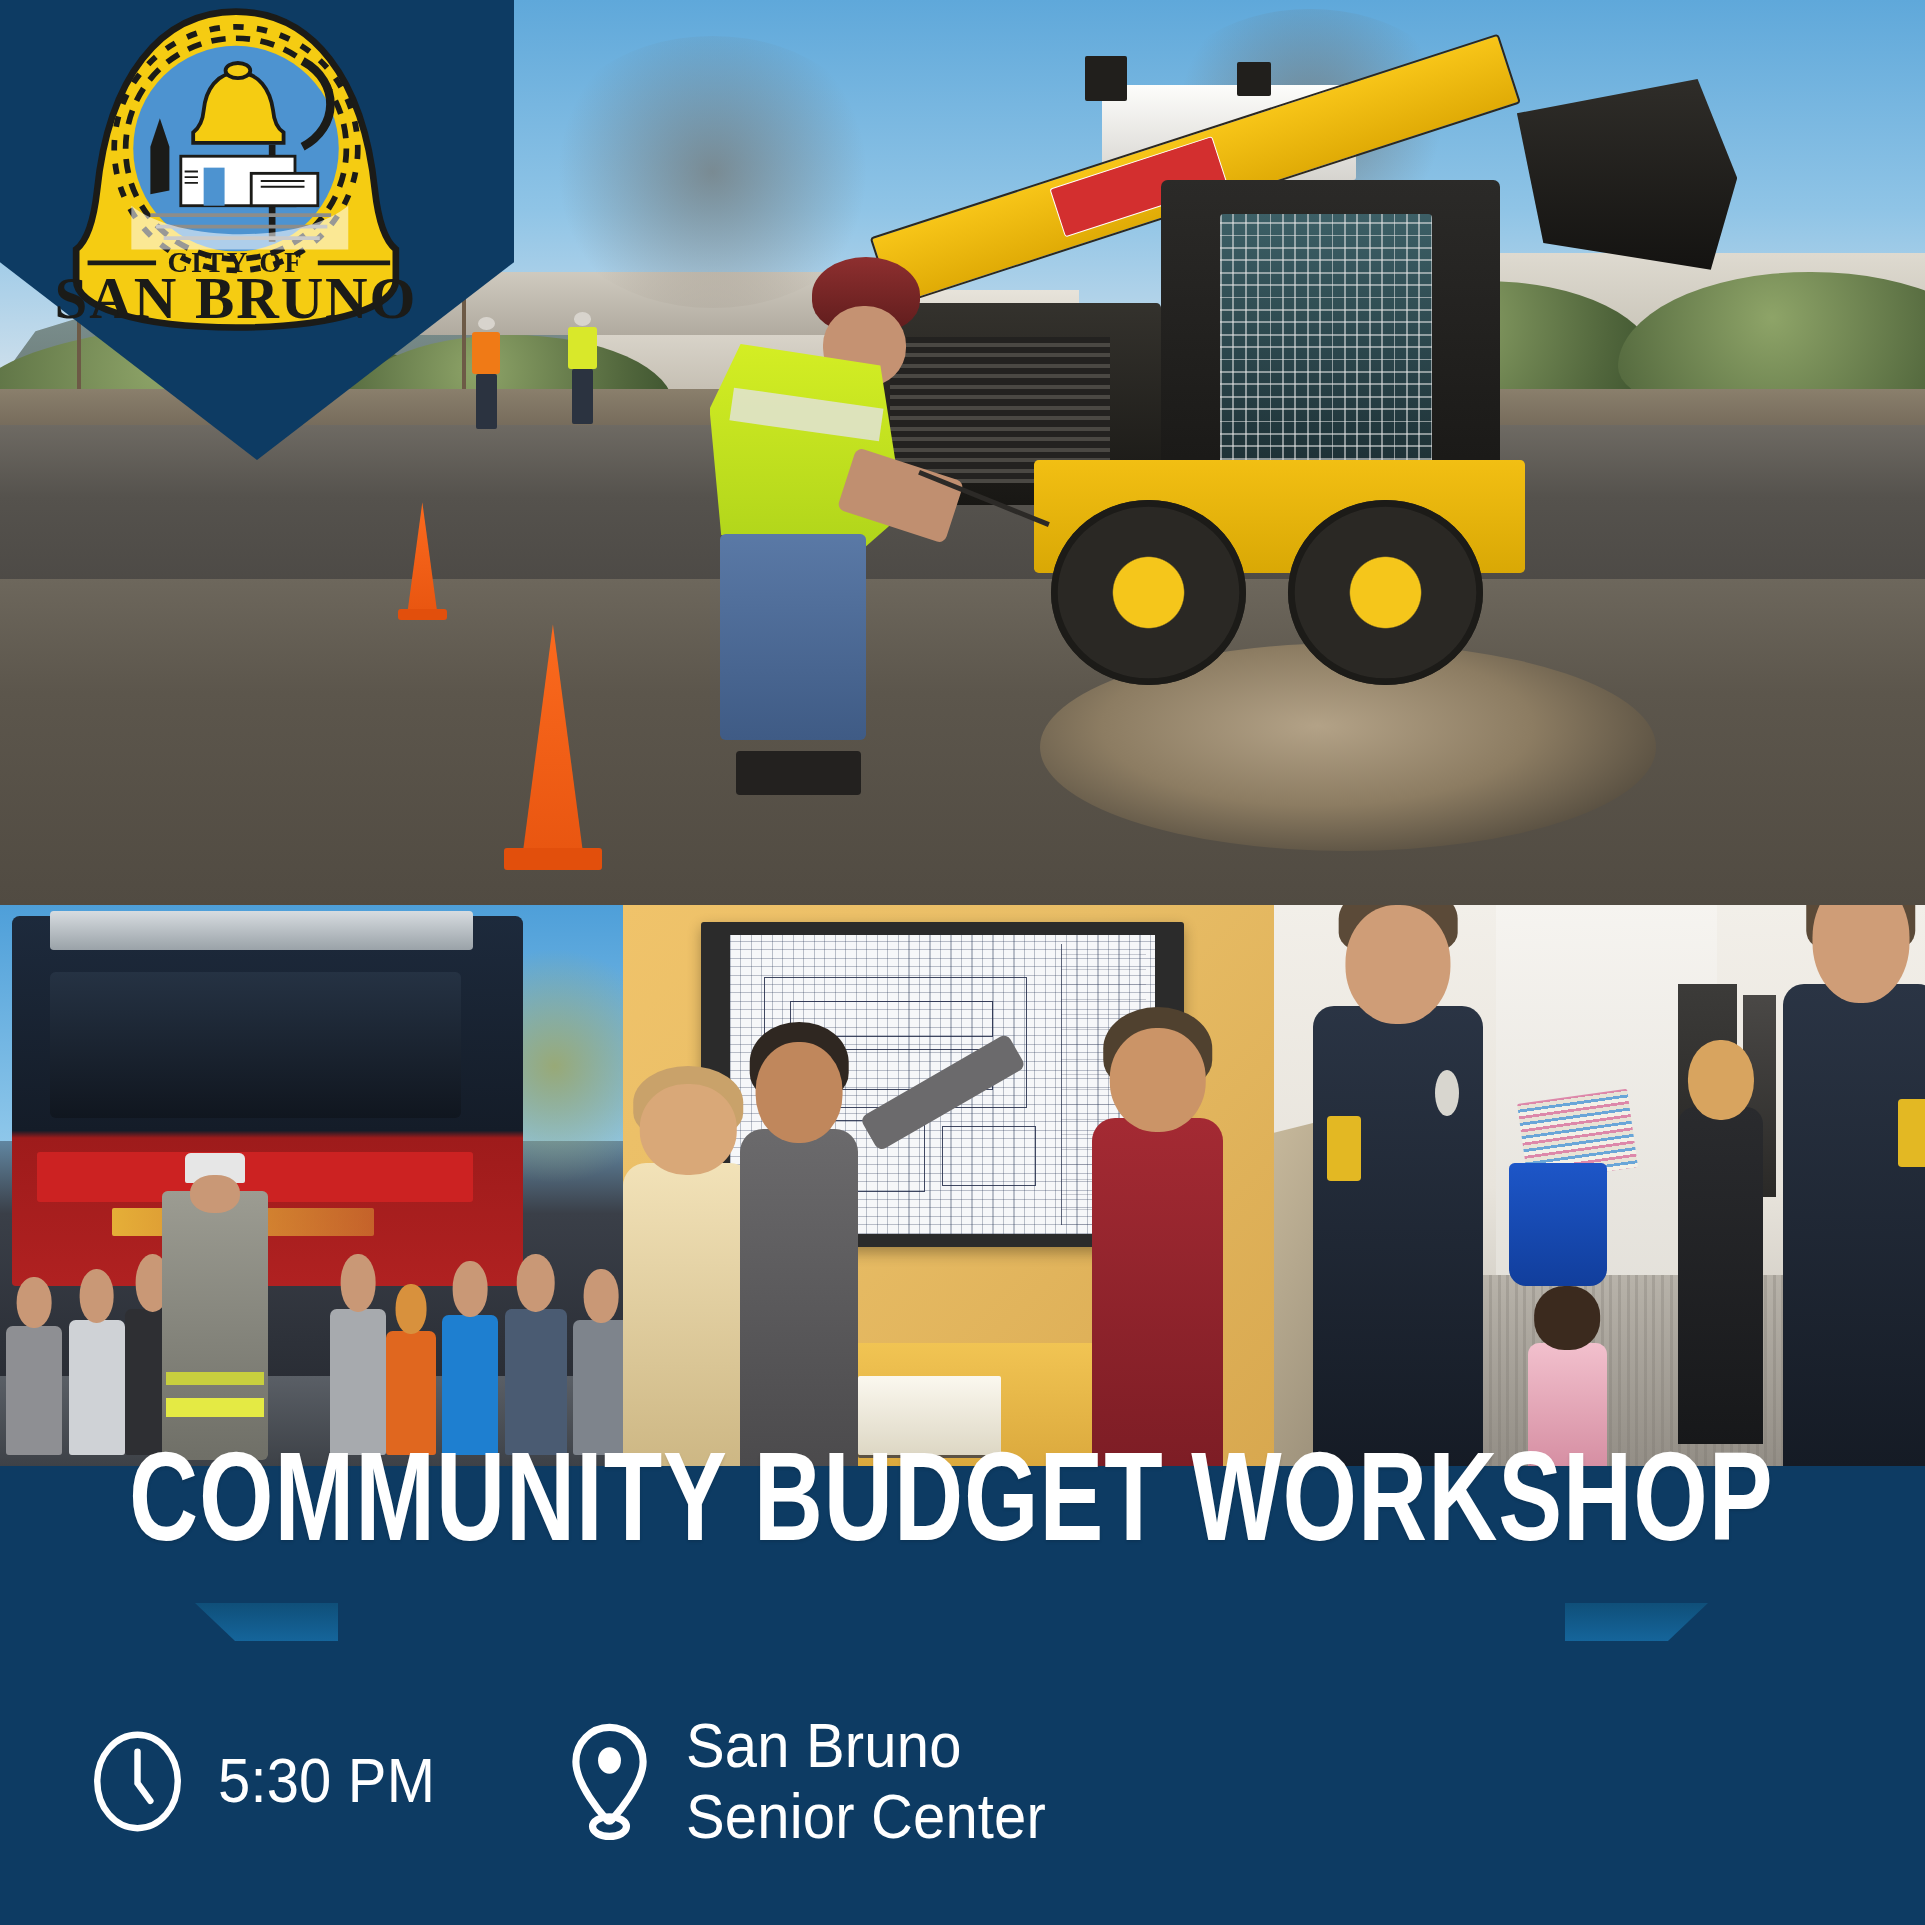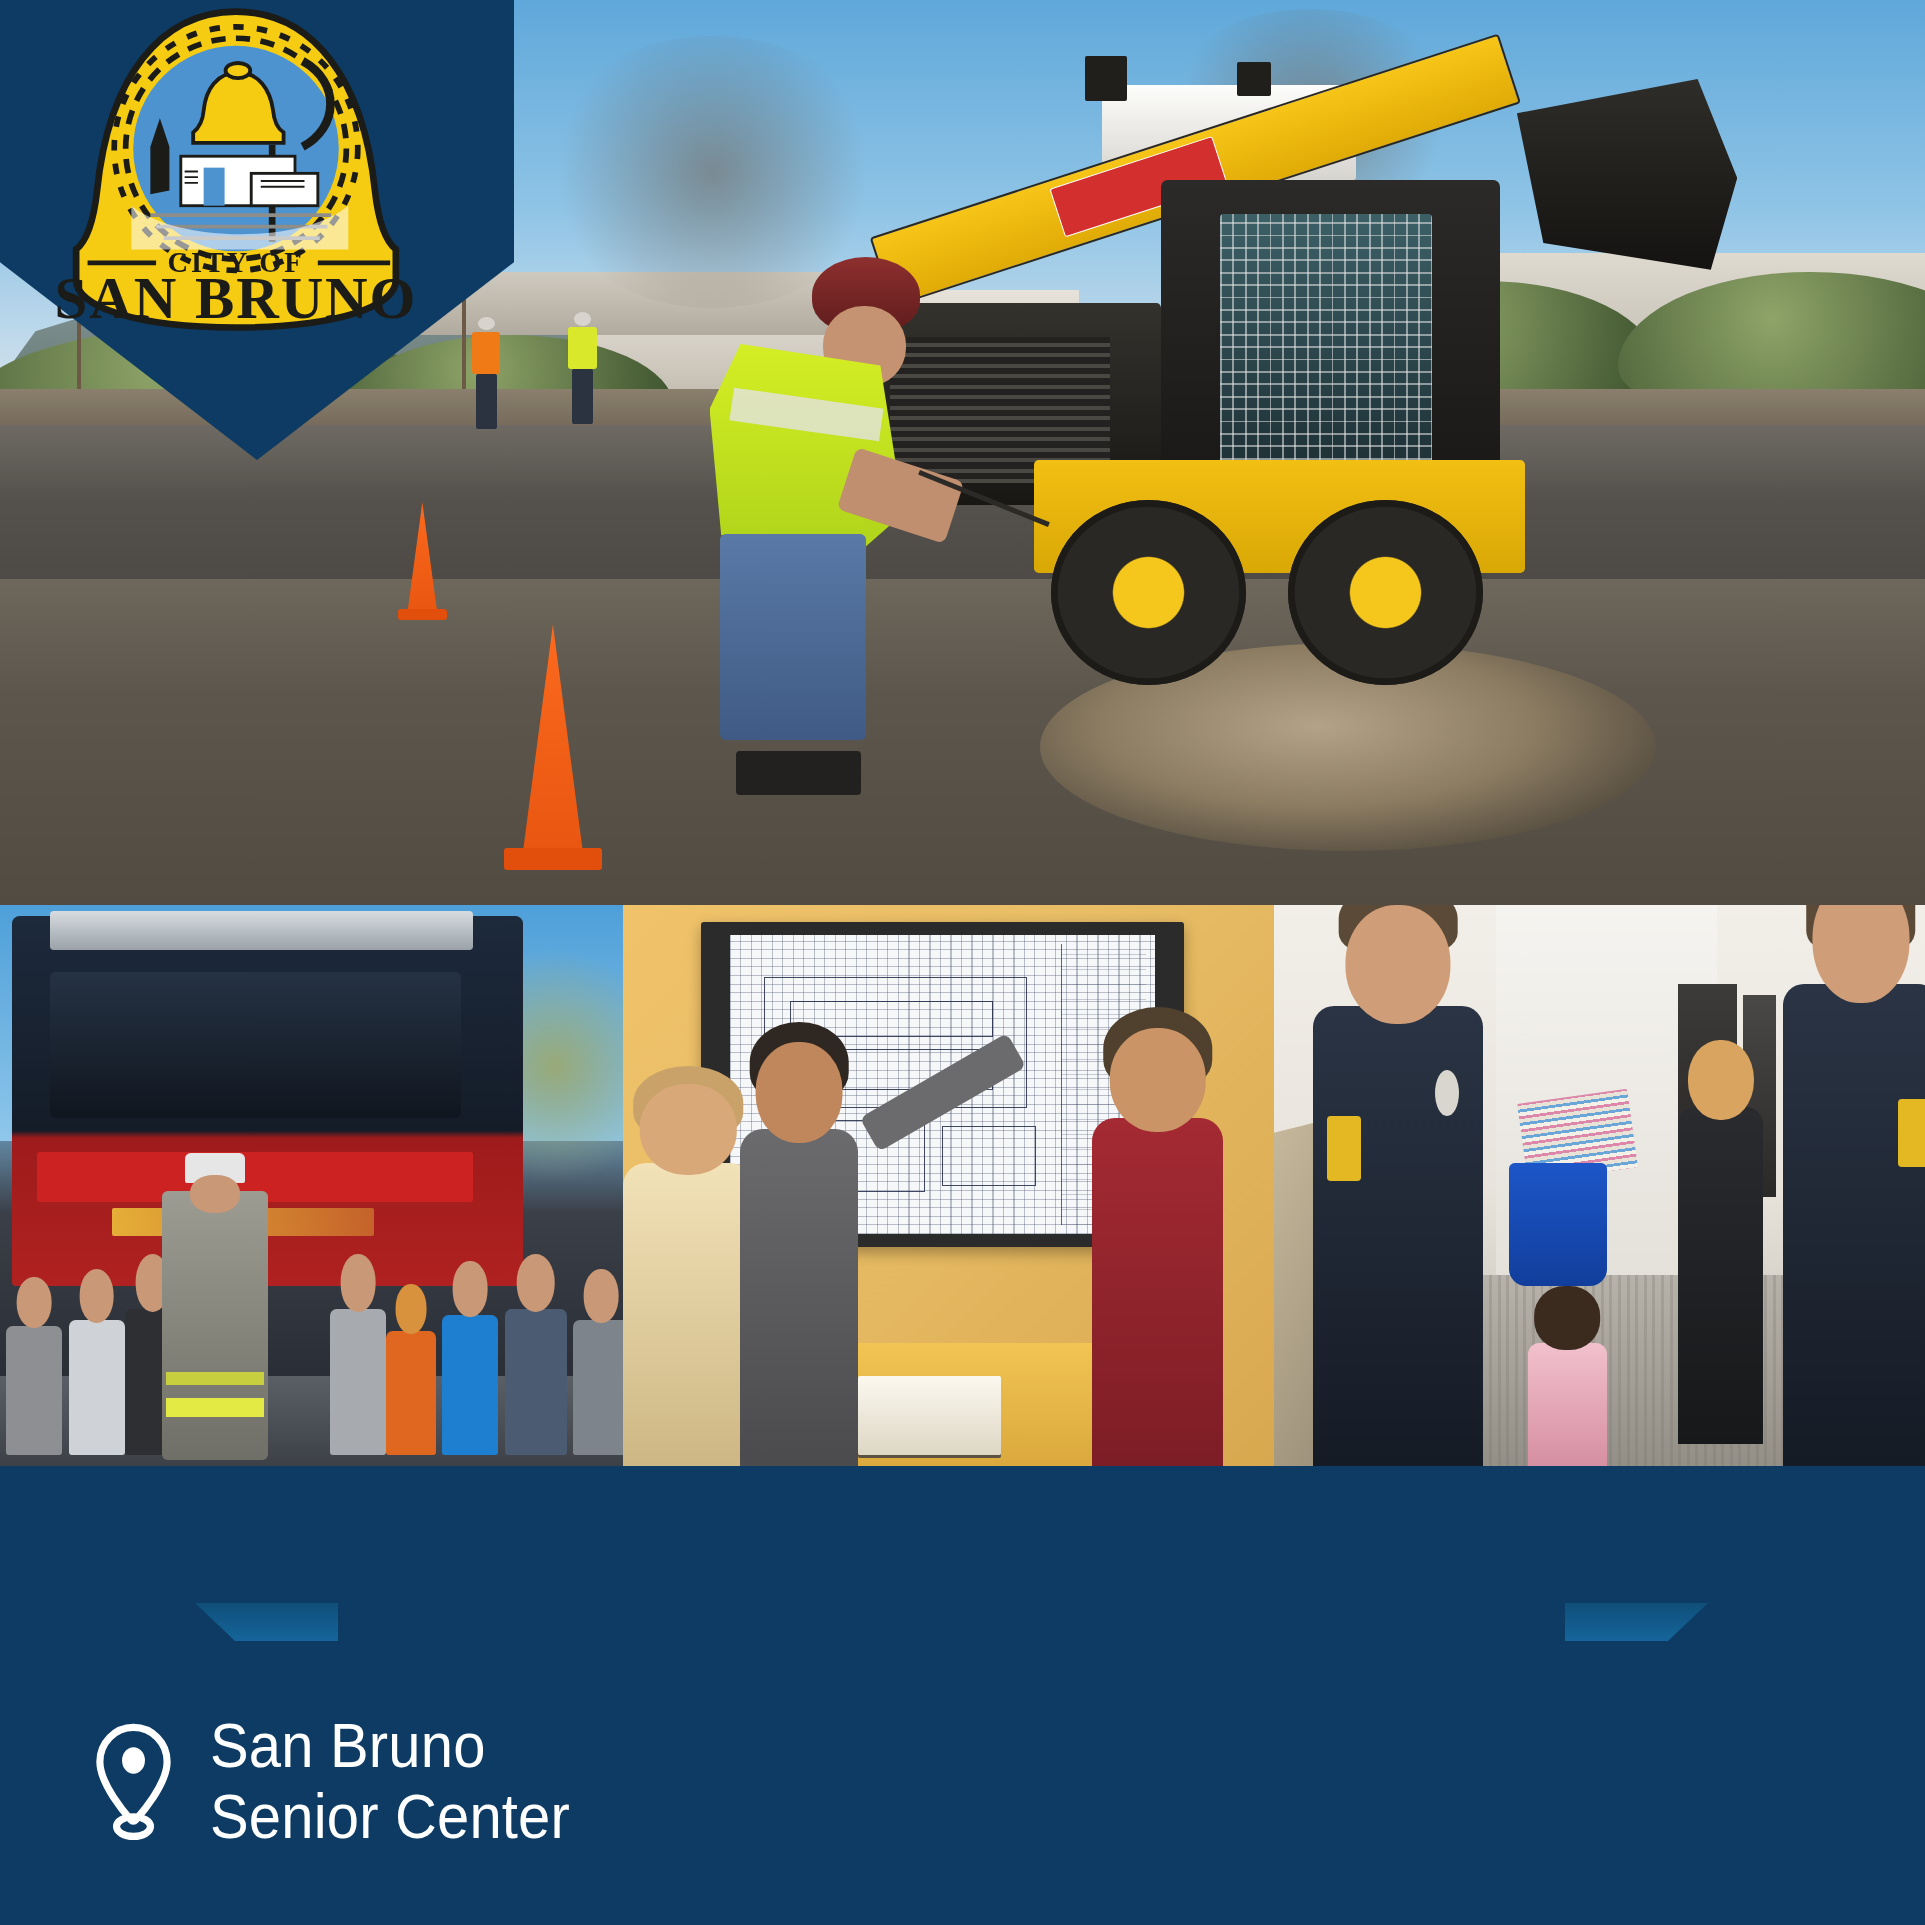--- a/index.html
+++ b/index.html
@@ -642,24 +642,34 @@
         <div class="patch" style="left:auto; right:6%;"></div>
       </div>
     </div>
   </div>
 
   <div class="band"></div>
 
   <div class="fold left"></div>
   <div class="fold right"></div>
 
+  <div class="banner-box">
+    <div class="banner-title">COMMUNITY BUDGET WORKSHOP</div>
+  </div>
 
   <div class="footer">
 
 
+    <div class="info-item time">
+      <svg class="ico" width="103" height="103" viewBox="0 0 64 64">
+        <ellipse cx="32" cy="32" rx="25" ry="29" fill="none" stroke="#ffffff" stroke-width="4"></ellipse>
+        <path d="M32 13.5V33l8 11" fill="none" stroke="#ffffff" stroke-width="4" stroke-linecap="round"></path>
+      </svg>
+      <div class="info-text">5:30 PM</div>
+    </div>
 
     <div class="info-item place">
       <svg class="ico" width="95" height="118" viewBox="0 0 52 66">
         <path d="M26 3C15.6 3 7.2 11.6 7.2 22.2c0 12.7 14.6 29.5 17.3 32.5.9 1 1.9 1 2.8 0C30 51.7 44.8 34.9 44.8 22.2 44.8 11.6 36.4 3 26 3z" fill="none" stroke="#ffffff" stroke-width="4"></path>
         <ellipse cx="26" cy="21.5" rx="6.4" ry="7.4" fill="#ffffff"></ellipse>
         <ellipse cx="26" cy="58.5" rx="9.5" ry="5.5" fill="none" stroke="#ffffff" stroke-width="4"></ellipse>
       </svg>
       <div class="info-text">San Bruno
 Senior Center</div>
     </div>

